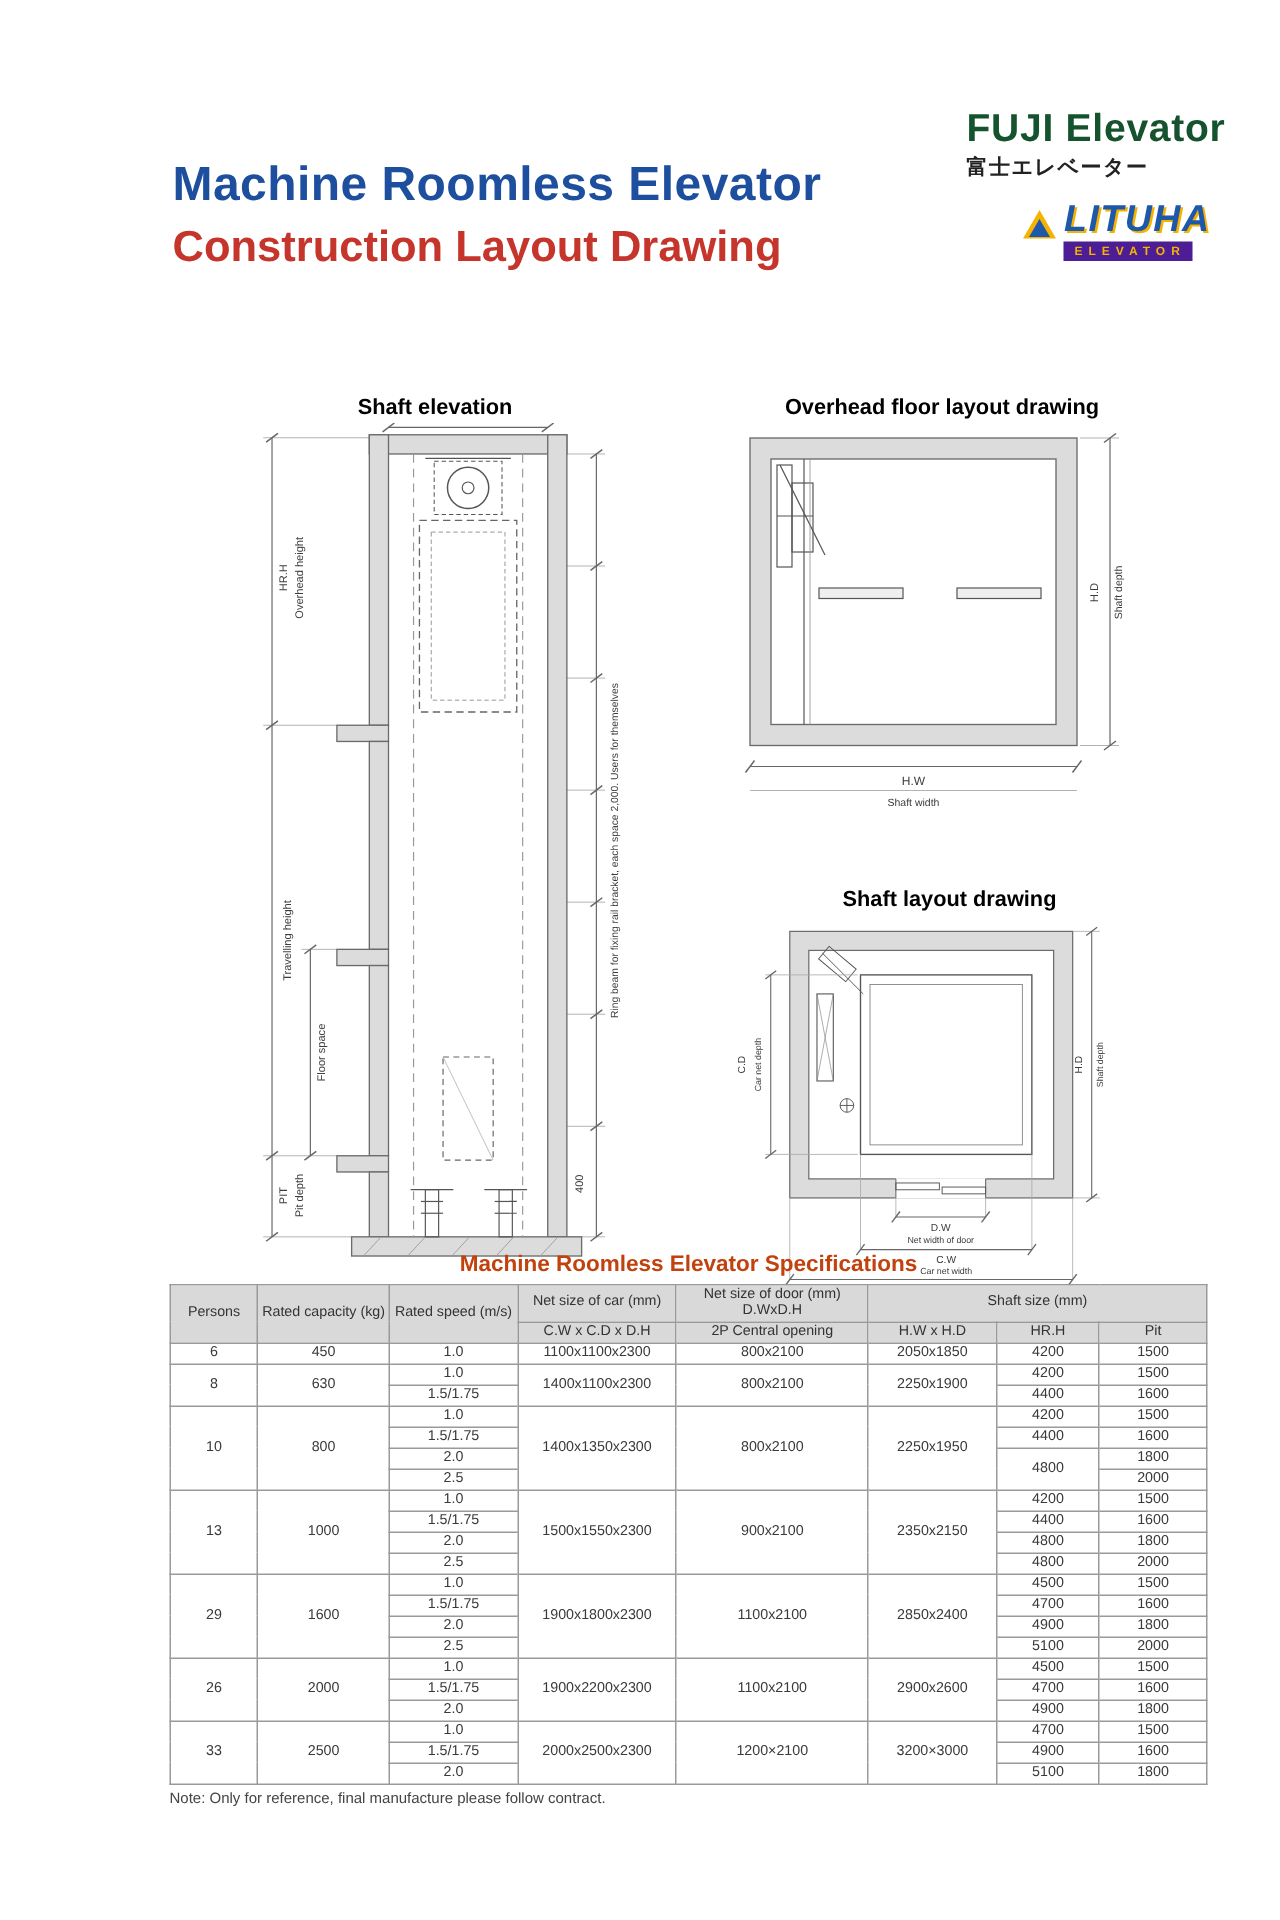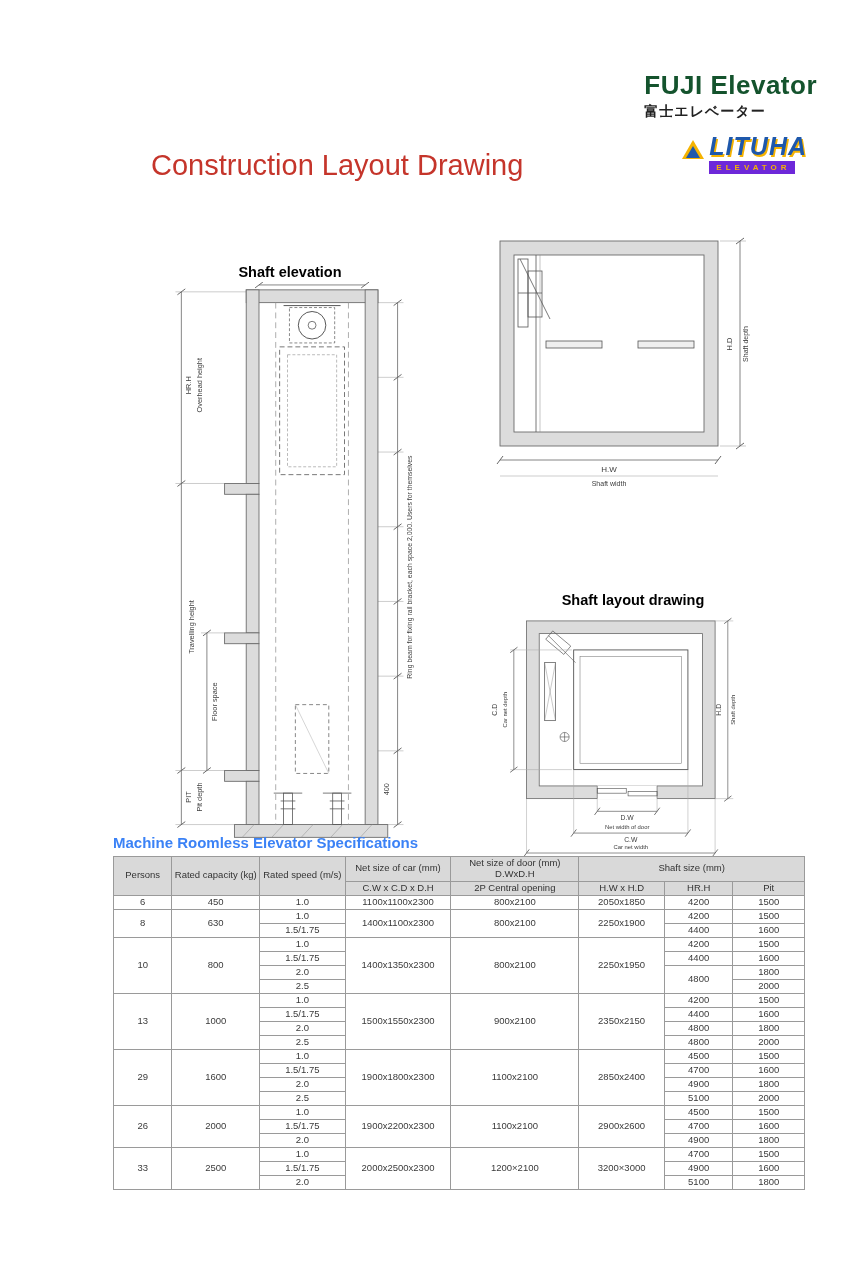--- a/index.html
+++ b/index.html
@@ -18,37 +18,37 @@
   .logo { position:absolute; top:134px; right:46px; }
   .logo-top { display:flex; align-items:flex-end; gap:5px; }
   .logo-triangle { position:relative; width:0; height:0; display:inline-block;
     border-left:11px solid transparent; border-right:11px solid transparent;
     border-bottom:19px solid #f5b301; }
   .logo-triangle::after { content:""; position:absolute; left:-7px; top:6px; width:0; height:0;
     border-left:7px solid transparent; border-right:7px solid transparent;
     border-bottom:12px solid #1e58ab; }
   .logo-main { color:#1e58ab; font-size:25px; font-weight:800; font-style:italic;
     letter-spacing:1px; text-shadow:1.5px 1.5px 0 #f5b301; line-height:1; }
-  .logo-sub { background:#6d28d9; color:#f5b301; font-size:8px; font-weight:bold;
+  .logo-sub { background:#4c1d95; color:#f5b301; font-size:8px; font-weight:bold;
     letter-spacing:4px; padding:2px 4px 2px 7px; margin-top:2px; margin-left:27px; width:fit-content; }
 
   .title { position:absolute; left:115px; top:104px; color:#1d4f9e; font-size:32px; font-weight:800; letter-spacing:.3px; }
-  .subtitle { position:absolute; left:115px; top:149px; color:#c5352b; font-size:29px; font-weight:400;margin-left:36px; }
+  .subtitle { position:absolute; left:115px; top:149px; color:#c5352b; font-size:29px; font-weight:700; }
 
   
   .drawing { position:absolute; }
   .drawing-title { font-weight:bold; font-size:14.5px; color:#000000; text-align:center; margin-bottom:2px;margin-top:33px; }
   #shaft-elevation { left:140px; top:231px; width:300px; }
   #overhead-layout { left:478px; top:231px; width:300px; }
   #shaft-layout { left:483px; top:559px; width:300px; }
   svg text { font-family:"Liberation Sans","DejaVu Sans",sans-serif; fill:#3c3c3c; }
 
   
   .specs { position:absolute; left:113px; top:834px; width:692px; }
-  .specs-title { color:#3b82f6; font-size:15px; font-weight:bold; margin-bottom:5px; }
+  .specs-title { color:#c2410c; font-size:15px; font-weight:bold; margin-bottom:5px;text-align:center; }
   table { border-collapse:collapse; width:100%; table-layout:fixed; }
   th, td { border:1px solid #9a9a9a; font-size:9.5px; color:#3a3a3a;
     text-align:center; vertical-align:middle; padding:1px 2px; height:14px;
     font-weight:normal; line-height:1.15; overflow:hidden; }
   thead th { background:#d9d9d9; color:#333; }
   .note { font-size:10px; color:#444; margin-top:4px; }
 </style>
 </head>
 <body>
 
@@ -59,20 +59,21 @@
     <div class="brand-jp">富士エレベーター</div>
   </div>
   <div class="logo">
     <div class="logo-top">
       <span class="logo-triangle"></span>
       <span class="logo-main">LITUHA</span>
     </div>
     <div class="logo-sub">ELEVATOR</div>
   </div>
 
+  <div class="title">Machine Roomless Elevator</div>
   <div class="subtitle">Construction Layout Drawing</div>
 
   <div class="drawing" id="shaft-elevation">
     <div class="drawing-title">Shaft elevation</div>
     <svg viewBox="0 0 300 585" width="295" height="575">
       <defs>
         <g id="t1">
             <line x1="-4" y1="3" x2="4" y2="-3" stroke="#666" stroke-width="1"></line>
           </g>
       </defs>
@@ -171,20 +172,21 @@
       <use href="#t1" x="262" y="325"></use>
         <use href="#t1" x="262" y="401"></use>
       <use href="#t1" x="262" y="477"></use>
         <use href="#t1" x="262" y="552"></use>
       <text font-size="7" text-anchor="middle" transform="rotate(-90 277 290)" x="277" y="290">Ring beam for fixing rail bracket, each space 2,000. Users for themselves</text>
       <text font-size="7.5" text-anchor="middle" transform="rotate(-90 253 516)" x="253" y="516">400</text>
     </svg>
   </div>
 
   <div class="drawing" id="overhead-layout">
+    <div class="drawing-title">Overhead floor layout drawing</div>
     <svg viewBox="0 0 300 258" width="300" height="258">
       <defs>
         <g id="t2">
             <line x1="-4" y1="3" x2="4" y2="-3" stroke="#666" stroke-width="1"></line>
           </g>
         <g id="t2v">
             <line x1="-3" y1="4" x2="3" y2="-4" stroke="#666" stroke-width="1"></line>
           </g>
       </defs>
 
@@ -470,15 +472,16 @@
             <td>4900</td>
             <td>1600</td>
           </tr>
           <tr>
             <td>2.0</td>
             <td>5100</td>
             <td>1800</td>
           </tr>
         </tbody>
     </table>
+    <div class="note">Note: Only for reference, final manufacture please follow contract.</div>
   </div>
 
 </div>
 
 </body></html>

